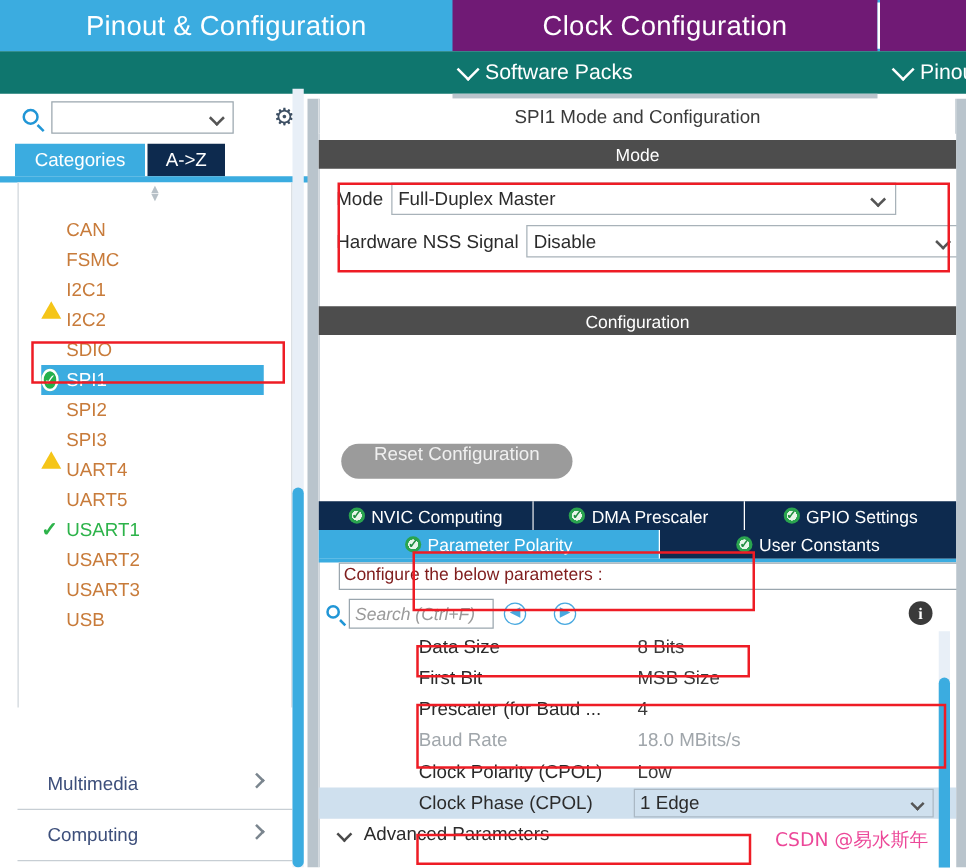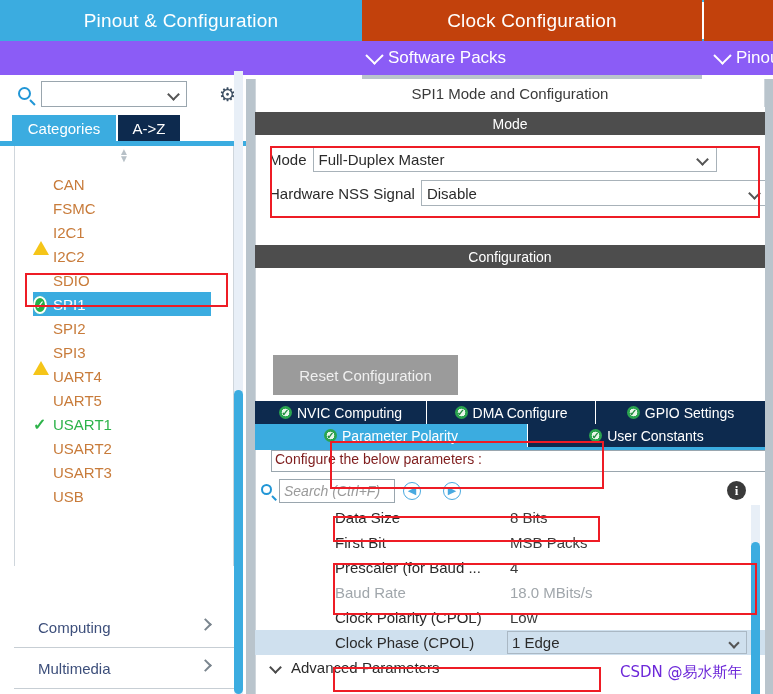--- a/index.html
+++ b/index.html
@@ -18,35 +18,35 @@
 
   
   .topbar {
     position: absolute; left: 0; top: 0;
     width: 773px; height: 41px;
     background: #3bace0;
   }
   .maintab {
     position: absolute; top: 0; height: 41px;
     display: flex; align-items: center; justify-content: center;
-    color: #ffffff; font-size: 19px; letter-spacing: .2px;
+    color: #ffffff; font-size: 22px; letter-spacing: .2px;
   }
   .maintab.active-light { left: 0; width: 362px; background: #3bace0; }
-  .maintab.dark { background: #c2410c; }
+  .maintab.dark { background: #701a75; }
   #tab-clock { left: 362px; width: 340px; }
   #tab-third { left: 704px; width: 69px; }
   .tabsep {
     position: absolute; top: 2px; width: 2px; height: 37px; background: #ffffff;
   }
 
   
   .subbar {
     position: absolute; left: 0; top: 41px;
     width: 773px; height: 34px;
-    background: #8b5cf6;
+    background: #0f766e;
   }
   .subitem {
     position: absolute; top: 0; height: 34px;
     display: flex; align-items: center; gap: 7px;
     color: #ffffff; font-size: 17px;
   }
   #sub-software { left: 368px; }
   #sub-pinout { left: 716px; }
   .chev {
     display: inline-block; width: 13px; height: 13px;
@@ -212,24 +212,25 @@
   }
   .combo .carr {
     position: absolute; right: 9px; top: 8px;
     width: 9px; height: 9px;
     border-right: 2px solid #555; border-bottom: 2px solid #555;
     transform: rotate(45deg);
   }
 
   .resetbtn {
     position: absolute; left: 18px; top: 276px;
-    width: 185px; height: 40px;
+    width: 185px; height: 28px;
     background: #9b9b9b; color: #f0f0f0;
-    display: flex; align-items: center; justify-content: center;
+    display: flex; align-items: flex-start; justify-content: center;
     font-size: 15px;
+    border-radius: 14px;
   }
 
   .ctabrow { position: absolute; left: 0; width: 510px; height: 23px; }
   #ctab-row1 { top: 322px; }
   #ctab-row2 { top: 345px; }
   .ctab {
     position: absolute; top: 0; height: 23px;
     display: flex; align-items: center; justify-content: center; gap: 5px;
     font-size: 14px; color: #ffffff; background: #0d2a4e;
     border-right: 1px solid #ffffff;
@@ -336,21 +337,21 @@
     position: absolute; left: 510px; top: 0px; width: 8px; height: 615px;
     background: #b9c4cc;
   }
   .rp-left-edge {
     position: absolute; left: 0px; top: 28px; width: 1px; height: 587px;
     background: #cfd6dc;
   }
 
   .watermark {
     position: absolute; left: 620px; top: 663px;
-    font-size: 15px; color: #6d28d9;
+    font-size: 15px; color: #ec4899;
     font-family: "DejaVu Sans", sans-serif;
   }
 </style>
 </head>
 <body>
 
 <div id="app">
 
   <div class="topbar">
     <div class="maintab active-light" id="tab-pinout">
@@ -444,25 +445,25 @@
       <div class="peritem" style="top:314px;">
         <span>USART3</span>
       </div>
       <div class="peritem" style="top:338px;">
         <span>USB</span>
       </div>
     </div>
 
     <div class="bottomsections">
       <div class="bsection">
+        <span>Multimedia</span>
+        <span class="arrow"></span>
+      </div>
+      <div class="bsection">
         <span>Computing</span>
-        <span class="arrow"></span>
-      </div>
-      <div class="bsection">
-        <span>Multimedia</span>
         <span class="arrow"></span>
       </div>
       <div class="bsection">
         
         
       </div>
     </div>
   </div>
 
   <div class="lp-scroll-track"></div>
@@ -504,21 +505,21 @@
       <span>Reset Configuration</span>
     </div>
 
     <div class="ctabrow" id="ctab-row1">
       <div class="ctab" style="left:0px; width:172px;">
         <span class="tick">✓</span>
         <span>NVIC Computing</span>
       </div>
       <div class="ctab" style="left:172px; width:169px;">
         <span class="tick">✓</span>
-        <span>DMA Configure</span>
+        <span>DMA Prescaler</span>
       </div>
       <div class="ctab" style="left:341px; width:169px; border-right:none;">
         <span class="tick">✓</span>
         <span>GPIO Settings</span>
       </div>
     </div>
 
     <div class="ctabrow" id="ctab-row2">
       <div class="ctab act" style="left:0px; width:273px;">
         <span class="tick">✓</span>
@@ -545,21 +546,21 @@
       <div class="infoicon">i</div>
     </div>
 
     <div class="paramlist">
       <div class="prow">
         <span class="pname">Data Size</span>
         <span class="pval">8 Bits</span>
       </div>
       <div class="prow">
         <span class="pname">First Bit</span>
-        <span class="pval">MSB Packs</span>
+        <span class="pval">MSB Size</span>
       </div>
       <div class="prow">
         <span class="pname">Prescaler (for Baud ...</span>
         <span class="pval">4</span>
       </div>
       <div class="prow dim">
         <span class="pname">Baud Rate</span>
         <span class="pval">18.0 MBits/s</span>
       </div>
       <div class="prow">

